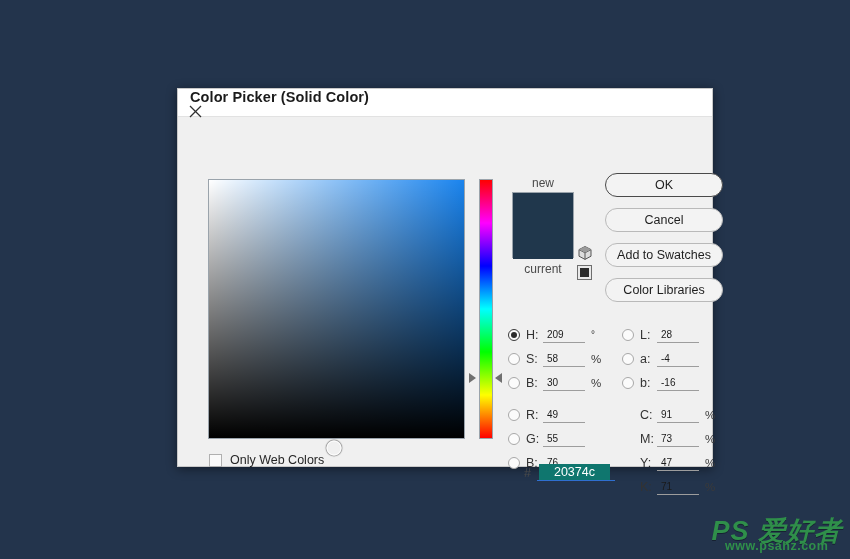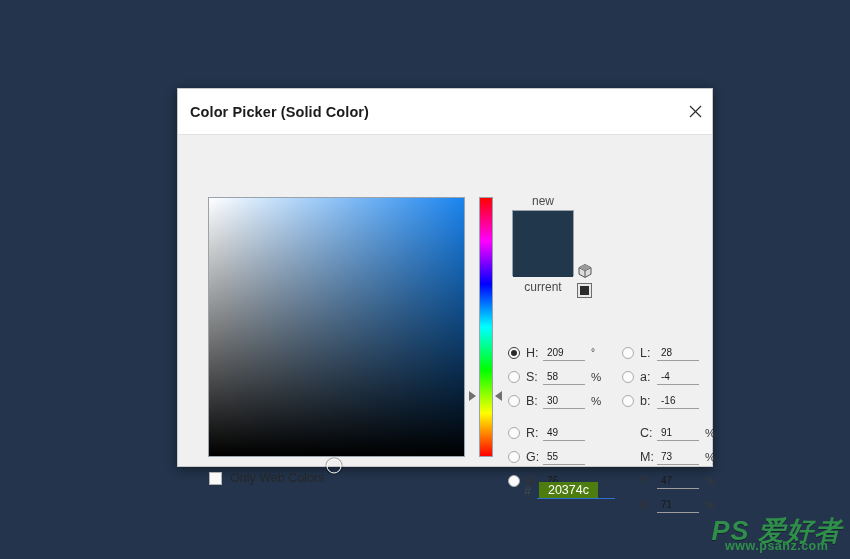--- a/index.html
+++ b/index.html
@@ -21,26 +21,26 @@
     left: 177px;
     top: 88px;
     width: 536px;
     height: 379px;
     background: #f0f0f0;
     box-shadow: 0 2px 10px rgba(0,0,0,0.45);
     border: 1px solid #c8c8c8;
     box-sizing: border-box;
   }
   #titlebar {
-    height: 46px;
+    height: 28px;
     background: #ffffff;
     border-bottom: 1px solid #e2e2e2;
     display: flex;
-    align-items: center;
-    box-sizing: border-box;
+    box-sizing: border-box;
+    flex-direction: column;
   }
   #dialog-title {
     font-size: 14.5px;
     font-weight: bold;
     color: #1b1b1b;
     padding-left: 12px;
     letter-spacing: .1px;
     white-space: nowrap;
     flex: 1;
   }
@@ -255,23 +255,23 @@
   #hex-value {
     width: 78px;
     border-bottom: 1px solid #2f6fd0;
     height: 16px;
     line-height: 15px;
     padding: 0 0 1px 2px;
     box-sizing: border-box;
     cursor: text;
   }
   #hex-value span {
-    background: #4d7c0f;
+    background: #0f766e;
     color: #ffffff;
-    padding: 1px 9px;
+    padding: 1px 15px;
   }
 
   
   #webcolors-row {
     position: absolute;
     left: 11px;
     top: 336px;
     display: flex;
     align-items: center;
     font-size: 12.5px;
@@ -355,20 +355,26 @@
         <polygon points="8,1.5 14,4.6 14,11.2 8,14.4 2,11.2 2,4.6" fill="#dcdcdc" stroke="#555" stroke-width="1"></polygon>
         <polyline points="2,4.6 8,7.8 14,4.6" fill="none" stroke="#555" stroke-width="1"></polyline>
         <line x1="8" y1="7.8" x2="8" y2="14.4" stroke="#555" stroke-width="1"></line>
         <polygon points="8,1.5 14,4.6 8,7.8 2,4.6" fill="#9a9a9a"></polygon>
       </svg>
       <div id="websafe-box">
         <div id="websafe-inner"></div>
       </div>
     </div>
 
+    <div id="btn-col">
+      <div class="pbtn primary">OK</div>
+      <div class="pbtn">Cancel</div>
+      <div class="pbtn gap">Add to Swatches</div>
+      <div class="pbtn">Color Libraries</div>
+    </div>
 
     <div class="field-row" style="left:310px; top:208px;">
       <div class="radio on"></div>
       <div class="flabel">H:</div>
       <div class="fvalue">209</div>
       <div class="funit deg">°</div>
     </div>
     <div class="field-row" style="left:310px; top:232px;">
       <div class="radio"></div>
       <div class="flabel">S:</div>

